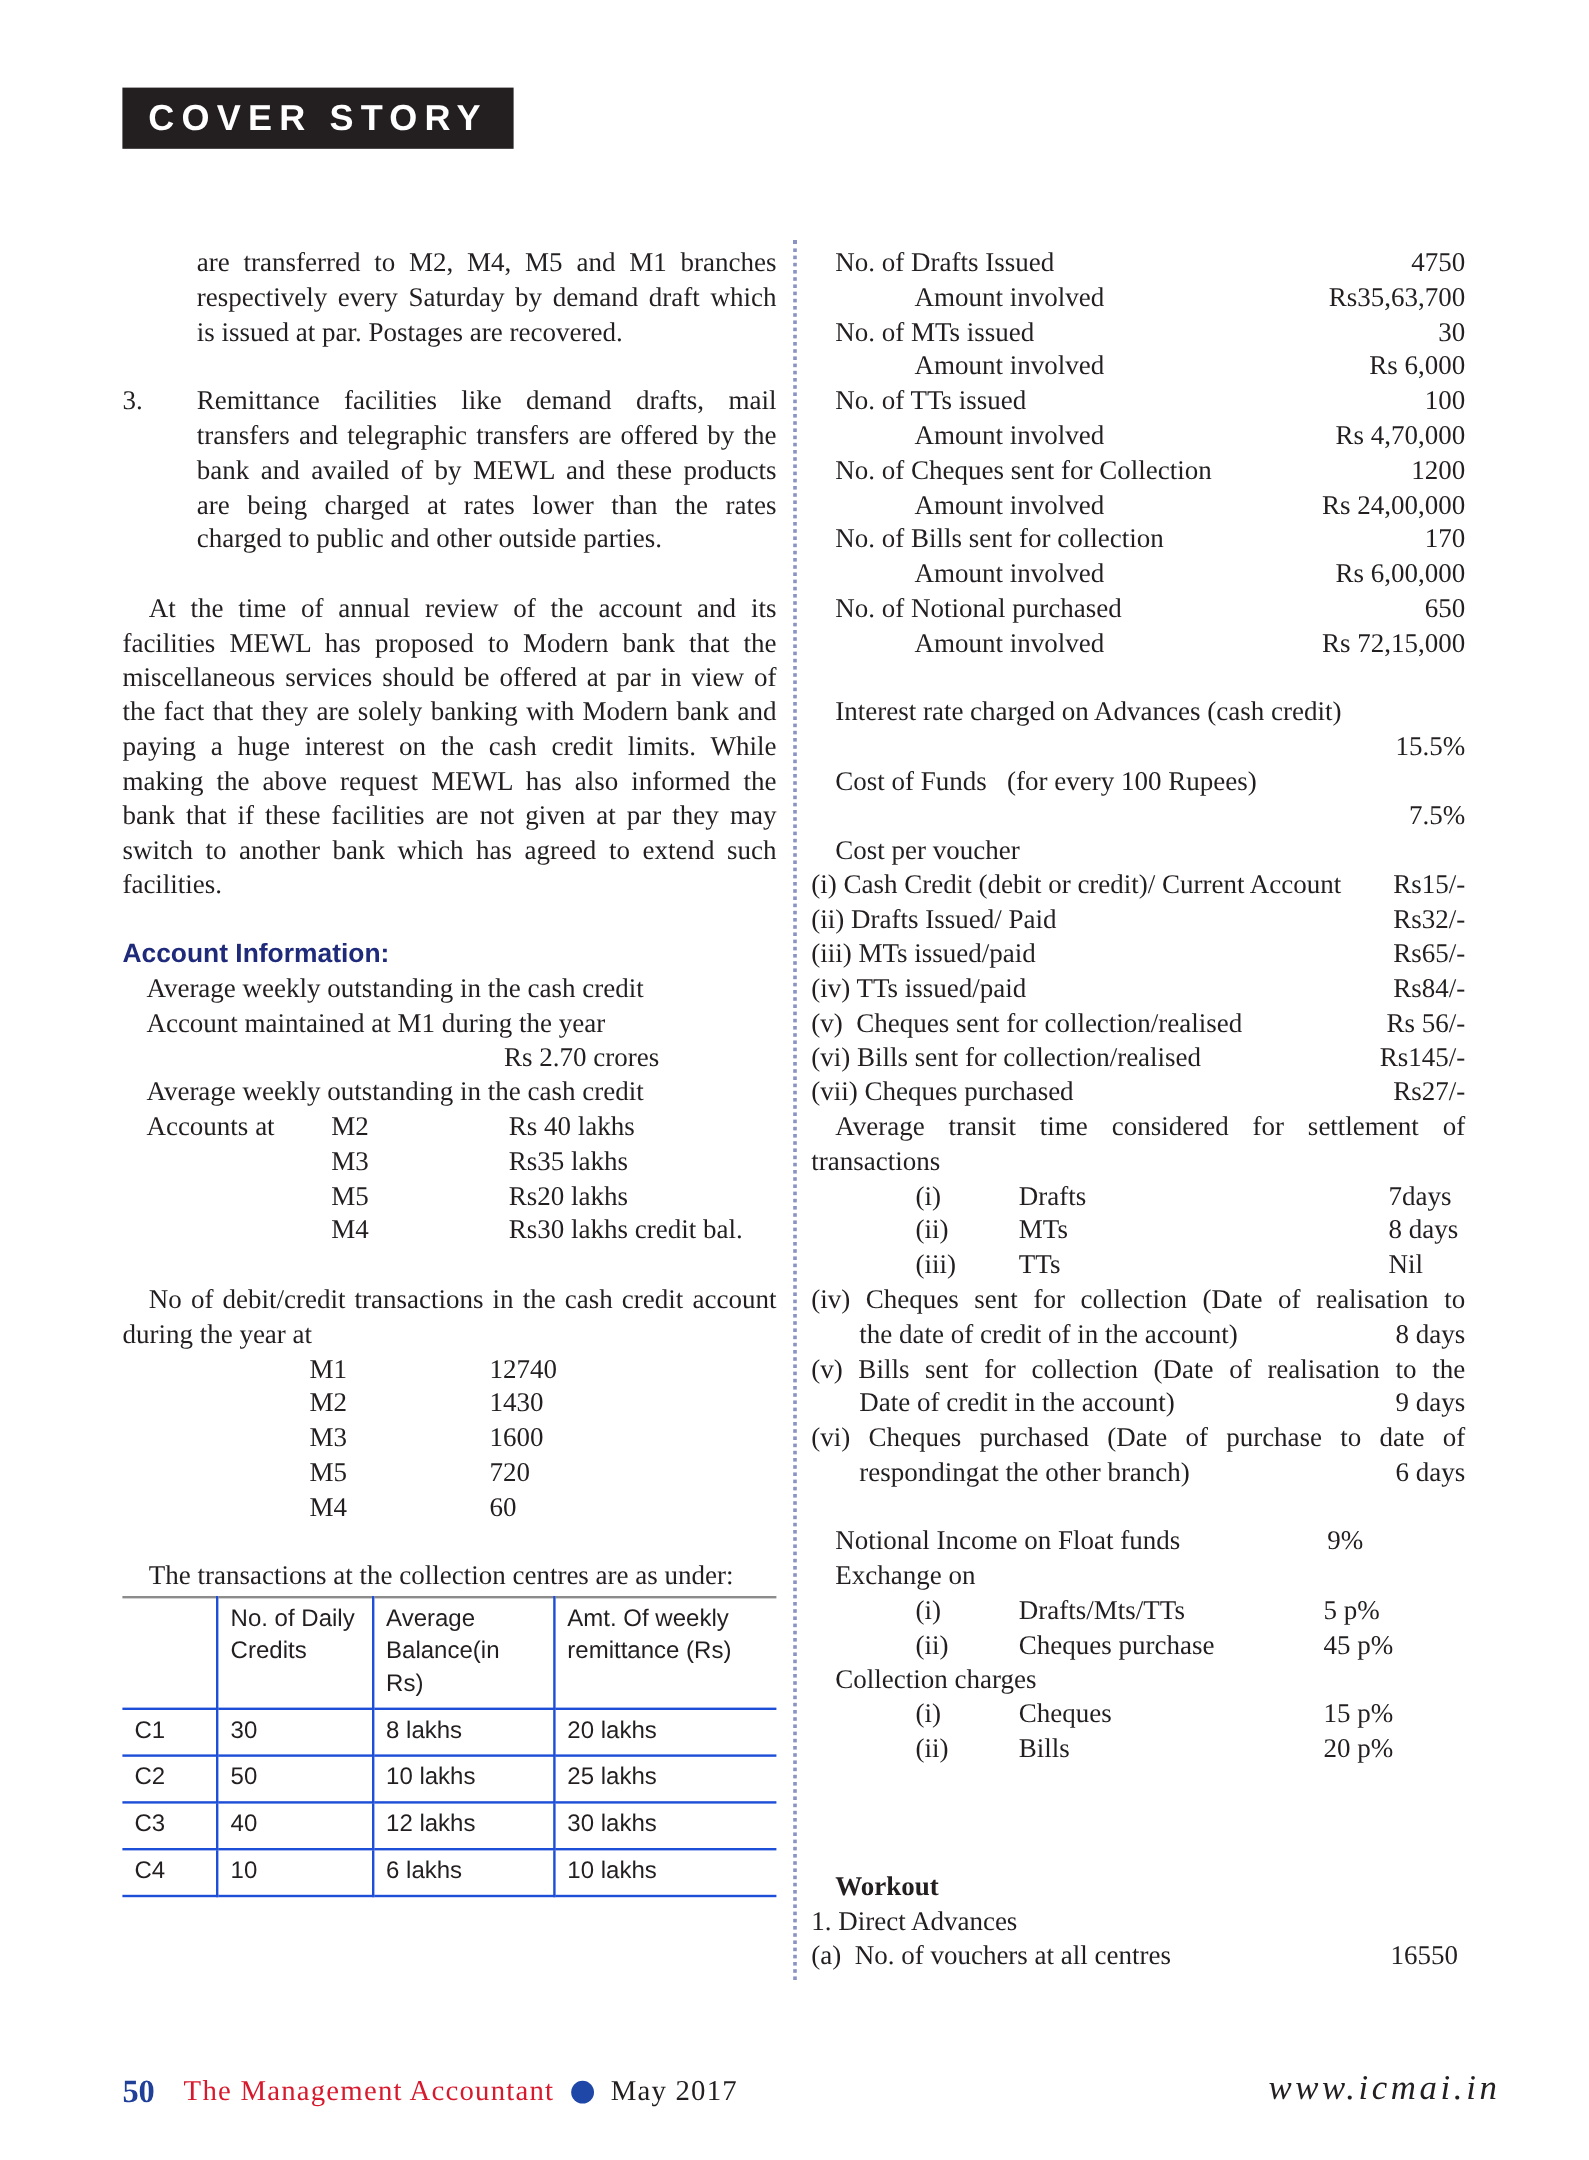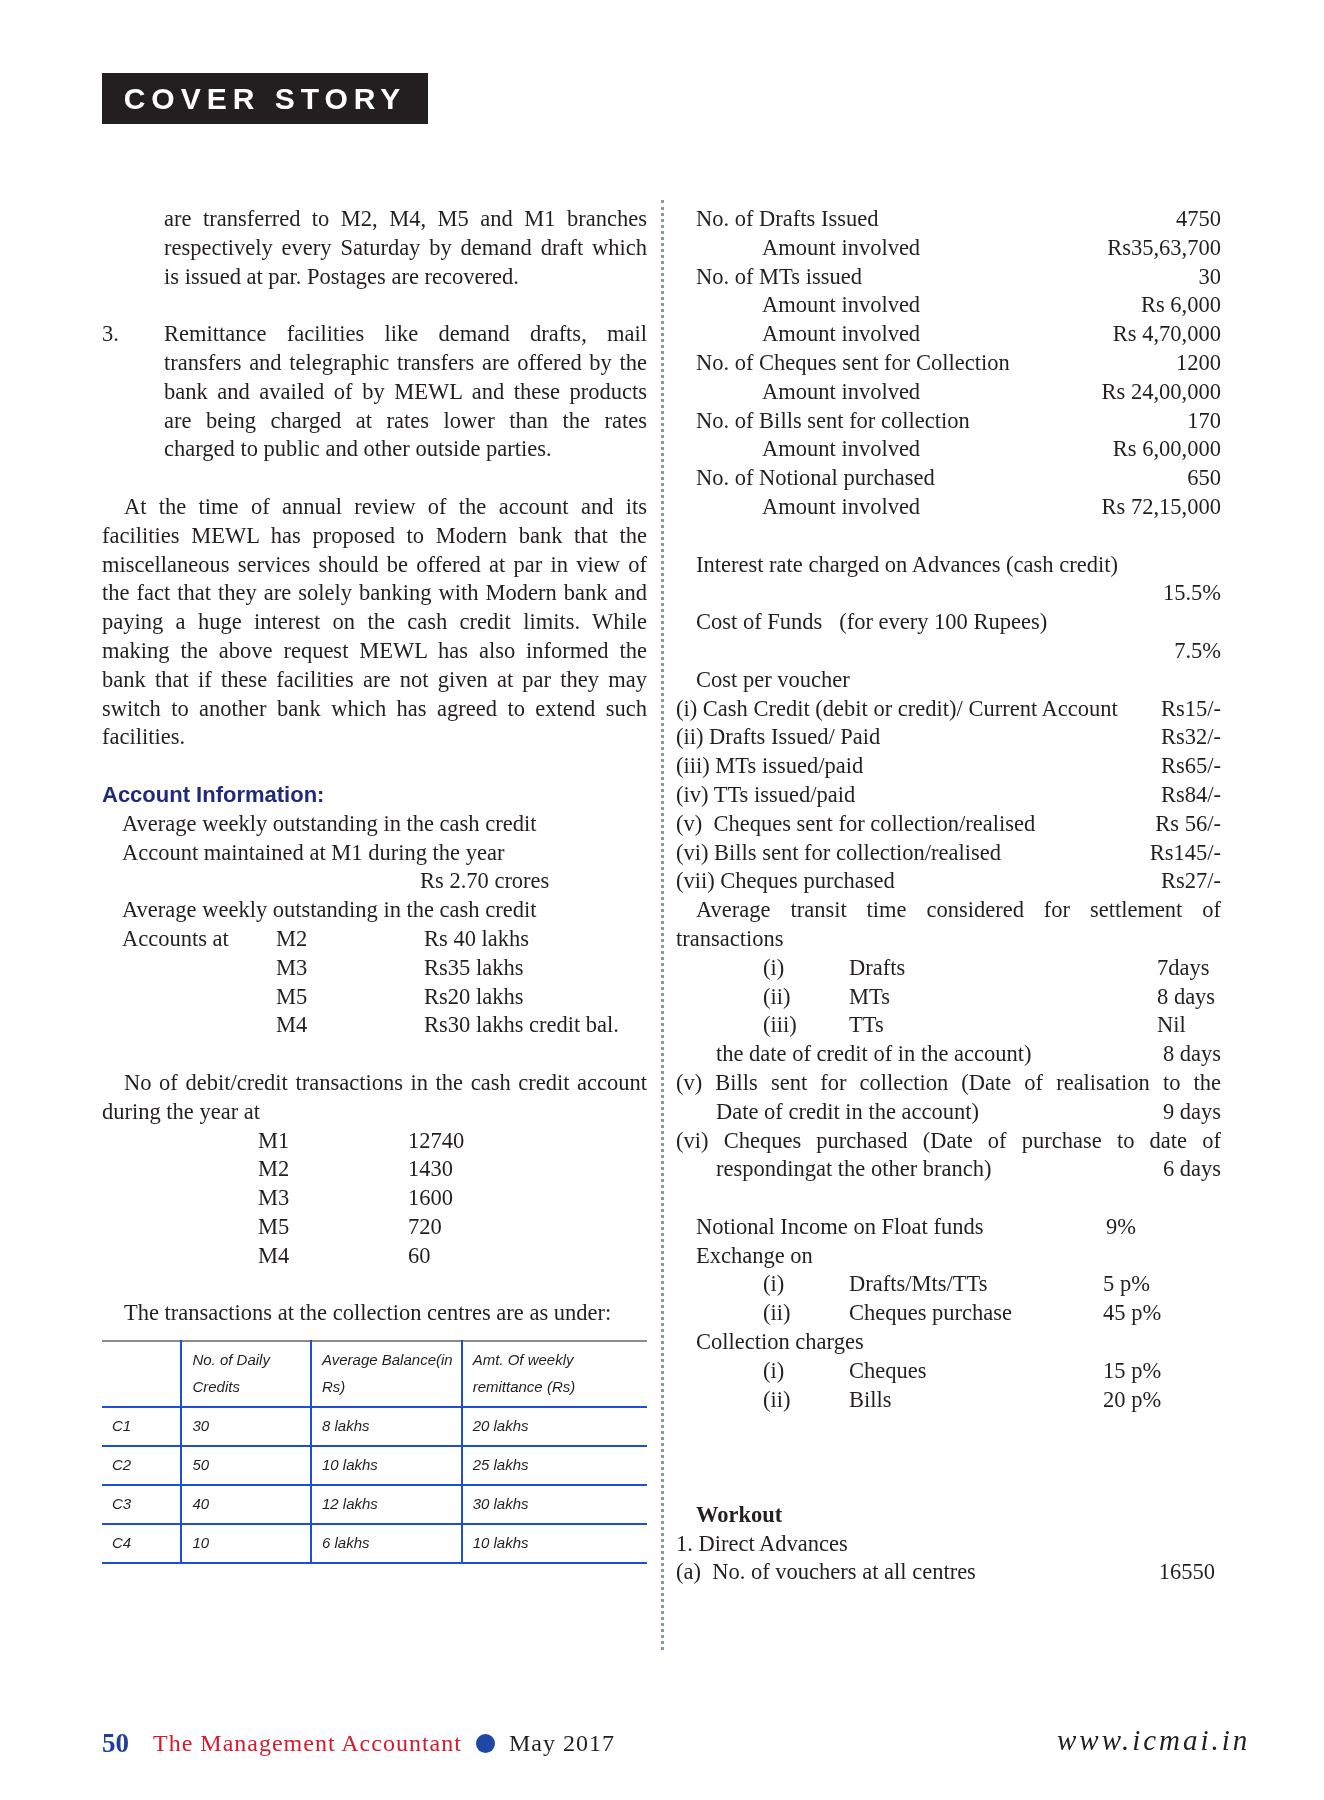--- a/index.html
+++ b/index.html
@@ -21,22 +21,22 @@
   .numbered .num { width: 62px; flex: none; }
   .numbered .body { flex: 1; }
   .cont { padding-left: 62px; }
   .heading-blue { font-family: "Liberation Sans", "DejaVu Sans", sans-serif; font-weight: bold;
                   color: #1f2a7a; font-size: 22px; }
   .row { display: flex; justify-content: space-between; }
   .pad20 { padding-left: 20px; }
   .grid3 { display: grid; grid-template-columns: 154px 148px 1fr; padding-left: 20px; }
   .txn { display: grid; grid-template-columns: 156px 150px 80px; padding-left: 0; }
   .txn .v { text-align: left; }
-  table.cc { border-collapse: collapse; width: 545px; margin-top: 12px;
-             font-family: "Liberation Sans", "DejaVu Sans", sans-serif; font-size: 15px; line-height: 27px; font-style: italic; }
+  table.cc { border-collapse: collapse; width: 545px; margin-top: 2px;
+             font-family: "Liberation Sans", "DejaVu Sans", sans-serif; font-size: 20px; line-height: 27px; }
   table.cc td, table.cc th { border: 2px solid #1d4ed8; padding: 4px 8px 6px 10px; text-align: left;
                              vertical-align: top; font-weight: normal; color: #231f20; }
   table.cc tr.top th, table.cc tr.top td { border-top: 2px solid #8c8c8c; }
   table.cc td:first-child, table.cc th:first-child { border-left: none; }
   table.cc td:last-child, table.cc th:last-child { border-right: none; }
   .tt { display: grid; grid-template-columns: 86px 1fr auto; padding-left: 87px; }
   .tt2 { display: grid; grid-template-columns: 86px 260px auto; padding-left: 87px; }
   .hang-row { display: flex; justify-content: space-between; padding-left: 40px; }
   .r-indent { padding-left: 20px; }
   .bold { font-weight: bold; }
@@ -178,20 +178,24 @@
       </div>
       <div class="row">
         <span style="padding-left: 20px;">No. of MTs issued</span>
         <span>30</span>
       </div>
       <div class="row">
         <span style="padding-left: 86px;">Amount involved</span>
         <span>Rs 6,000</span>
       </div>
       <div class="row">
+        <span style="padding-left: 20px;">No. of TTs issued</span>
+        <span>100</span>
+      </div>
+      <div class="row">
         <span style="padding-left: 86px;">Amount involved</span>
         <span>Rs 4,70,000</span>
       </div>
       <div class="row">
         <span style="padding-left: 20px;">No. of Cheques sent for Collection</span>
         <span>1200</span>
       </div>
       <div class="row">
         <span style="padding-left: 86px;">Amount involved</span>
         <span>Rs 24,00,000</span>
@@ -262,20 +266,21 @@
         <span style="width: 64px;">8 days</span>
       </div>
       <div class="tt">
         <span>(iii)</span>
         <span>TTs</span>
         <span style="width: 64px;">Nil</span>
       </div>
     </div>
   <div id="transit-long">
       <div>
+        <div class="just" style="text-align-last: justify;">(iv) Cheques sent for collection (Date of realisation to</div>
         <div class="hang-row">
           <span>the date of credit of in the account)</span>
           <span>8 days</span>
         </div>
       </div>
       <div>
         <div class="just" style="text-align-last: justify;">(v) Bills sent for collection (Date of realisation to the</div>
         <div class="hang-row">
           <span>Date of credit in the account)</span>
           <span>9 days</span>

